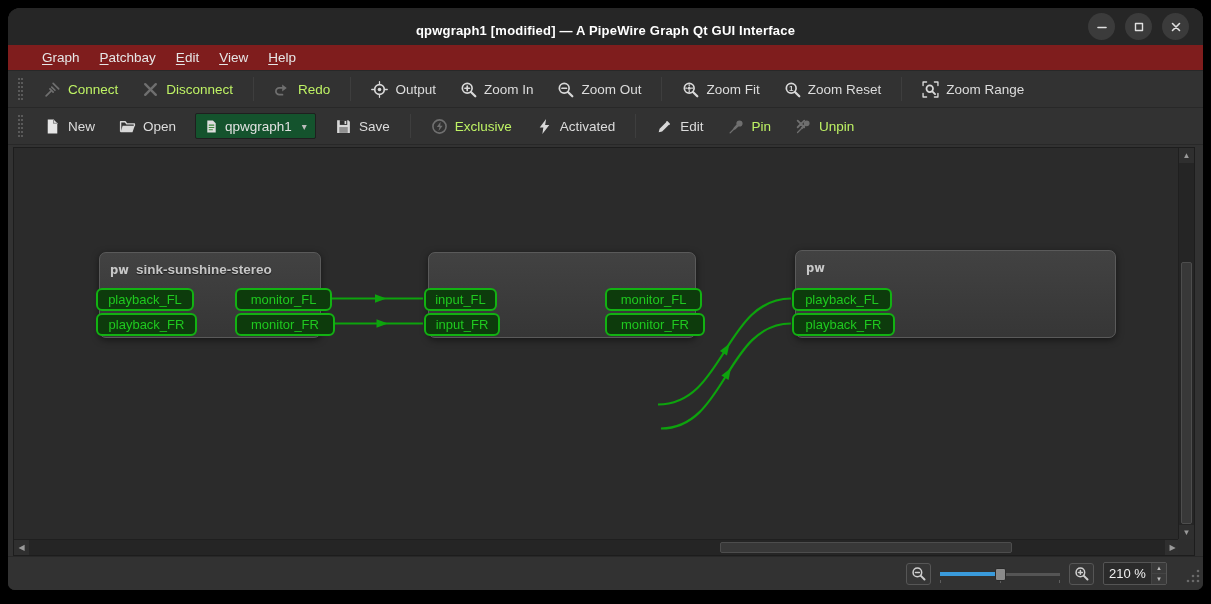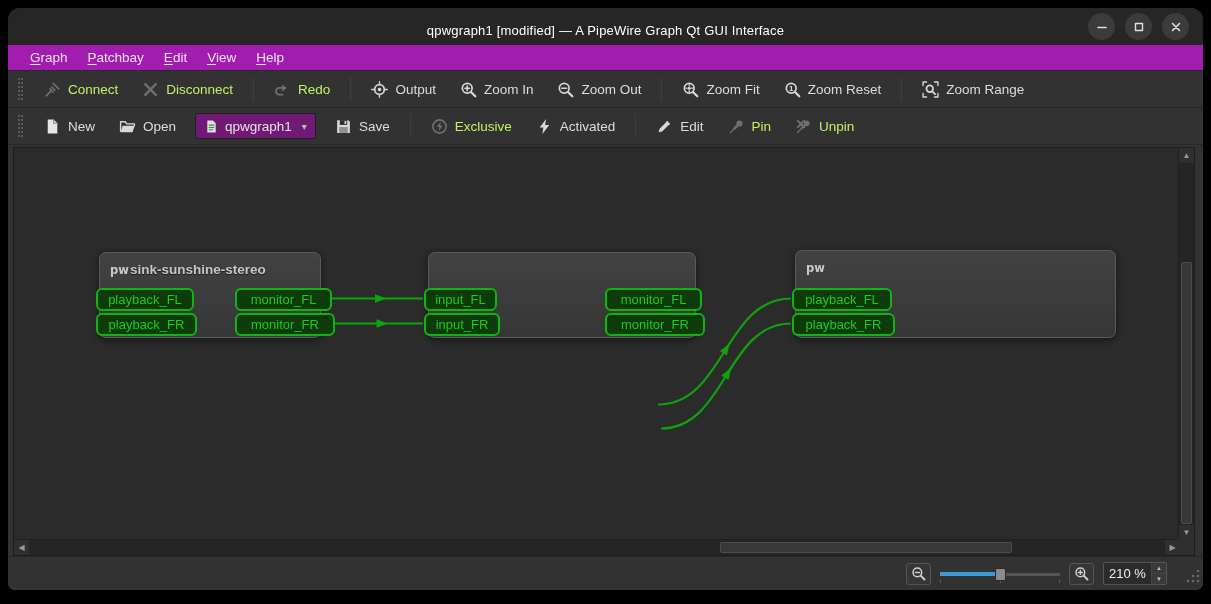--- a/index.html
+++ b/index.html
@@ -5,55 +5,55 @@
   * { margin:0; padding:0; box-sizing:border-box; }
   html,body { width:1211px; height:604px; background:#000; overflow:hidden;
               font-family:"Liberation Sans", sans-serif; }
   #window { position:absolute; left:8px; top:8px; width:1195px; height:582px;
             background:#323232; border-radius:12px 12px 7px 7px; overflow:hidden; }
 
   
   #titlebar { height:37px; background:#262626; display:flex; align-items:center;
               position:relative; }
   #title { position:absolute; left:0; right:0; text-align:center; color:#fff;
-           font-size:13px; font-weight:normal; letter-spacing:.2px;margin-top:8px; }
+           font-size:13px; font-weight:bold; letter-spacing:.2px;margin-top:8px; }
   #winbtns { position:absolute; right:14px; top:5px; display:flex; gap:10px; }
   .winbtn { width:27px; height:27px; border-radius:50%; background:#3b3b3b;
             display:flex; align-items:center; justify-content:center; cursor:default; }
 
   
-  #menubar { height:26px; display:flex; align-items:center; padding-left:12px;
-             background:#a21caf; border-bottom:1px solid #282828; }
+  #menubar { height:26px; display:flex; align-items:center; padding-left:24px;
+             background:#7f1d1d; border-bottom:1px solid #282828; }
   .menu-item { color:#e6e6e6; font-size:13.5px; padding:3px 10px; }
   .menu-item u { text-decoration:underline; text-underline-offset:2px; }
 
   
   .toolbar { height:37px; display:flex; align-items:center; background:#323232;
              border-bottom:1px solid #282828; padding-left:6px; gap:2px; }
   .tb-handle { width:5px; height:22px; border-left:2px dotted #5a5a5a;
                border-right:2px dotted #5a5a5a; margin:0 8px 0 4px; }
   .tb-btn { display:flex; align-items:center; gap:7px; padding:6px 11px;
             font-size:13.5px; color:#dcdcdc; border-radius:3px; white-space:nowrap; }
   .tb-btn.disabled { color:#bef264; }
   .tb-sep { width:1px; height:24px; background:#242424; border-right:1px solid #3e3e3e;
             margin:0 7px; }
-  .combo { display:flex; align-items:center; gap:6px; background:#701a75;
+  .combo { display:flex; align-items:center; gap:6px; background:#14532d;
            border:1px solid #1f1f1f; border-radius:2px; padding:3px 8px; margin:0 6px;
            color:#e2e2e2; font-size:13.5px; height:26px; }
   .combo-arrow { font-size:10px; color:#bdbdbd; margin-left:4px; }
 
   
   #graph-frame { position:absolute; left:5px; top:139px; width:1182px; height:409px;
                  background:#2b2b2b; border:1px solid #1d1d1d; }
   #canvas { position:absolute; left:0; top:0; width:1164px; height:392px; overflow:hidden; }
   #wires { position:absolute; left:0; top:0; z-index:0; pointer-events:none; }
   .node { position:absolute; background:linear-gradient(#424242,#363636);
           border:1px solid #5a5a5a; border-radius:7px; z-index:1;
           box-shadow:0 2px 7px rgba(0,0,0,.5); }
-  .node-header { display:flex; align-items:center; padding:8px 10px 0 10px; }
+  .node-header { display:flex; align-items:center; gap:6px; padding:8px 10px 0 10px; }
   .node-title { color:#c6c6c6; font-size:13.5px; font-weight:bold; white-space:nowrap;
                 text-shadow:0 1px 1px #1a1a1a; }
   .port { position:absolute; height:23px; border:2px solid #12b212; border-radius:6px;
           background:#0d3b0c; color:#1fc91f; font-size:13px; display:flex;
           align-items:center; justify-content:center; white-space:nowrap; }
 
   
   .sb-track { position:absolute; background:#252525; }
   #vscroll { right:0; top:0; width:16px; height:392px; border-left:1px solid #1f1f1f; }
   #hscroll { left:0; bottom:0; width:1166px; height:16px; border-top:1px solid #1f1f1f; }

